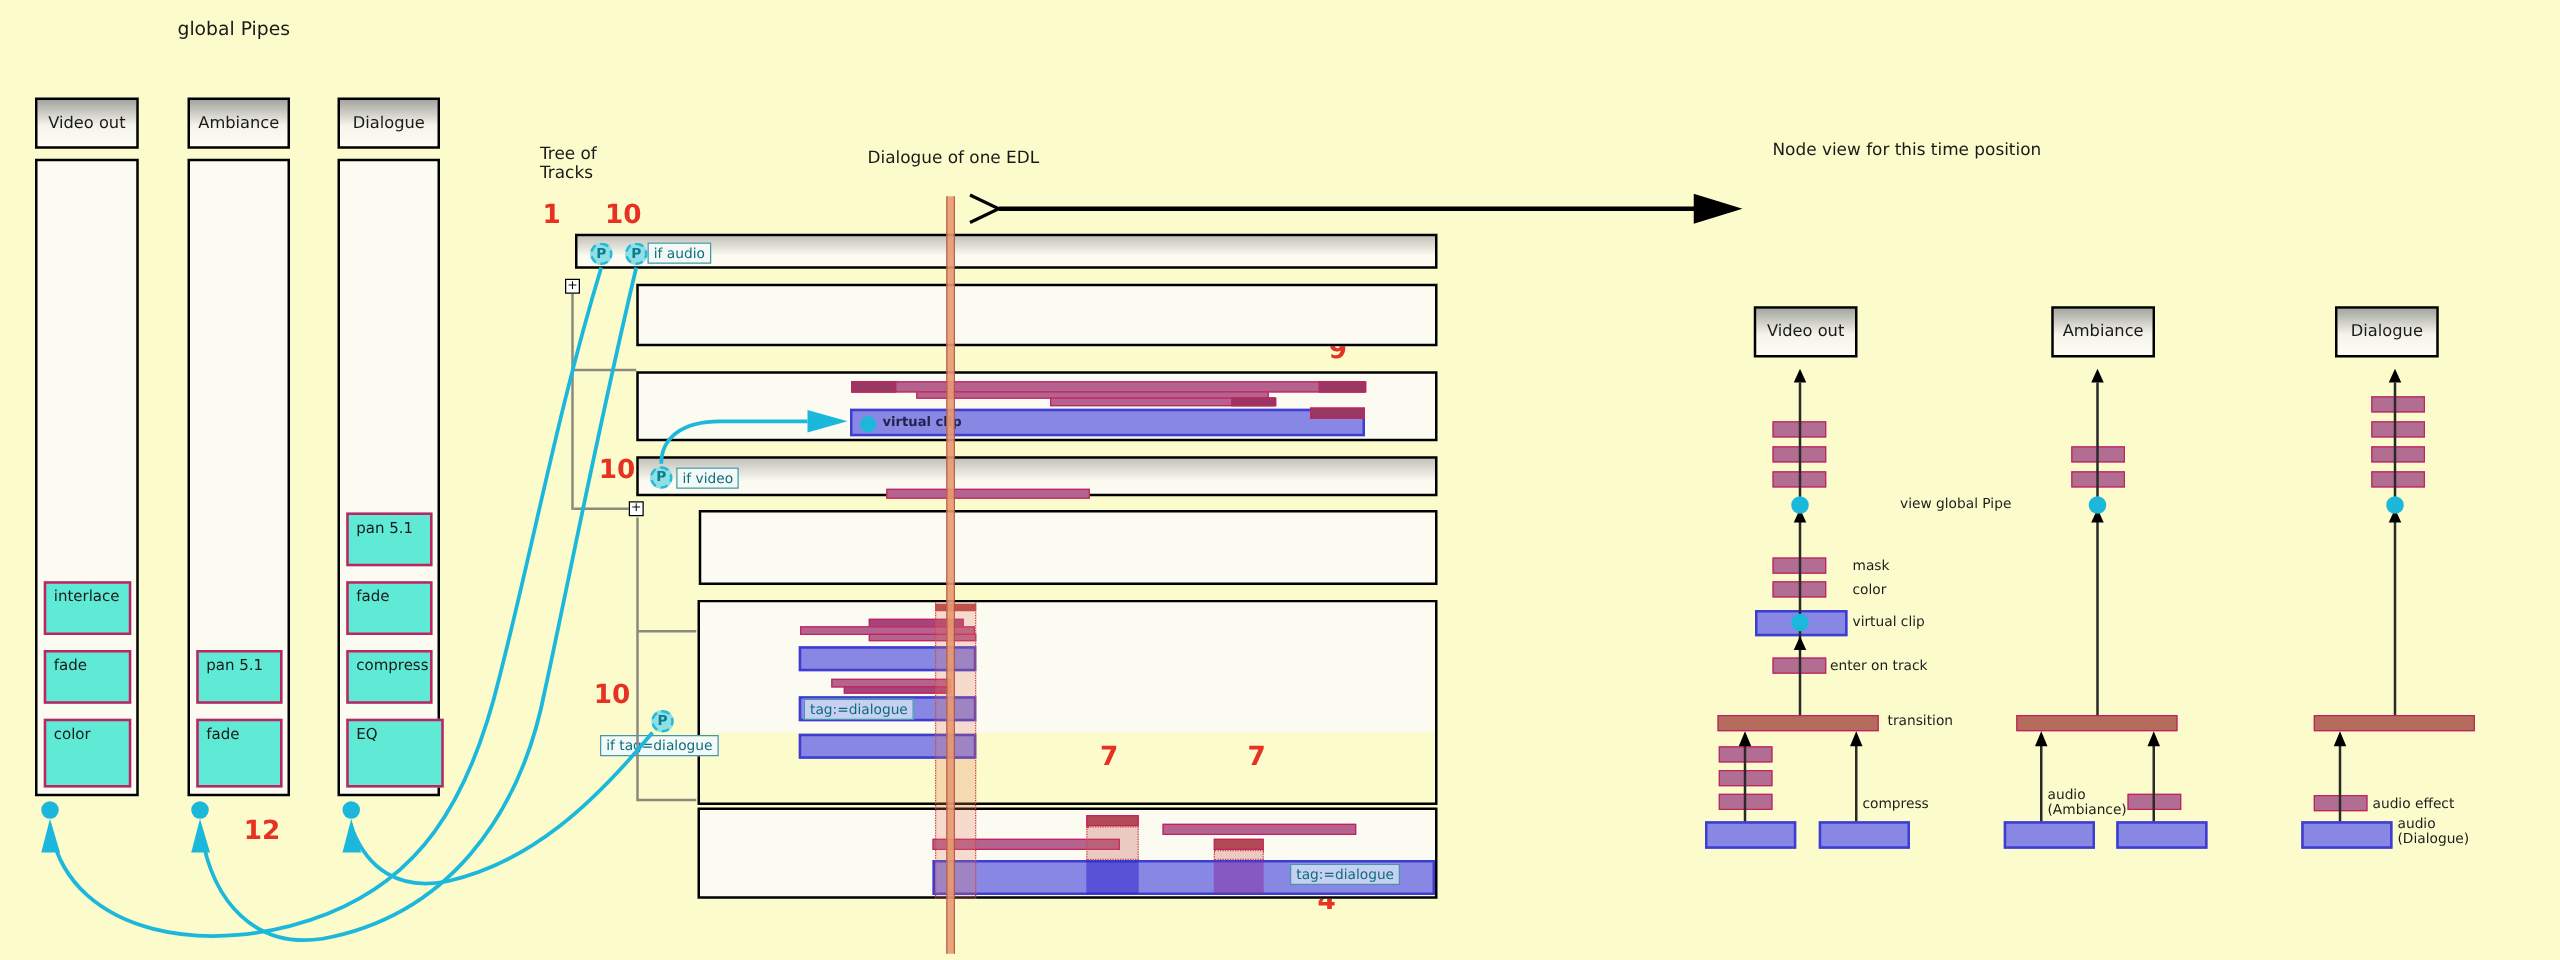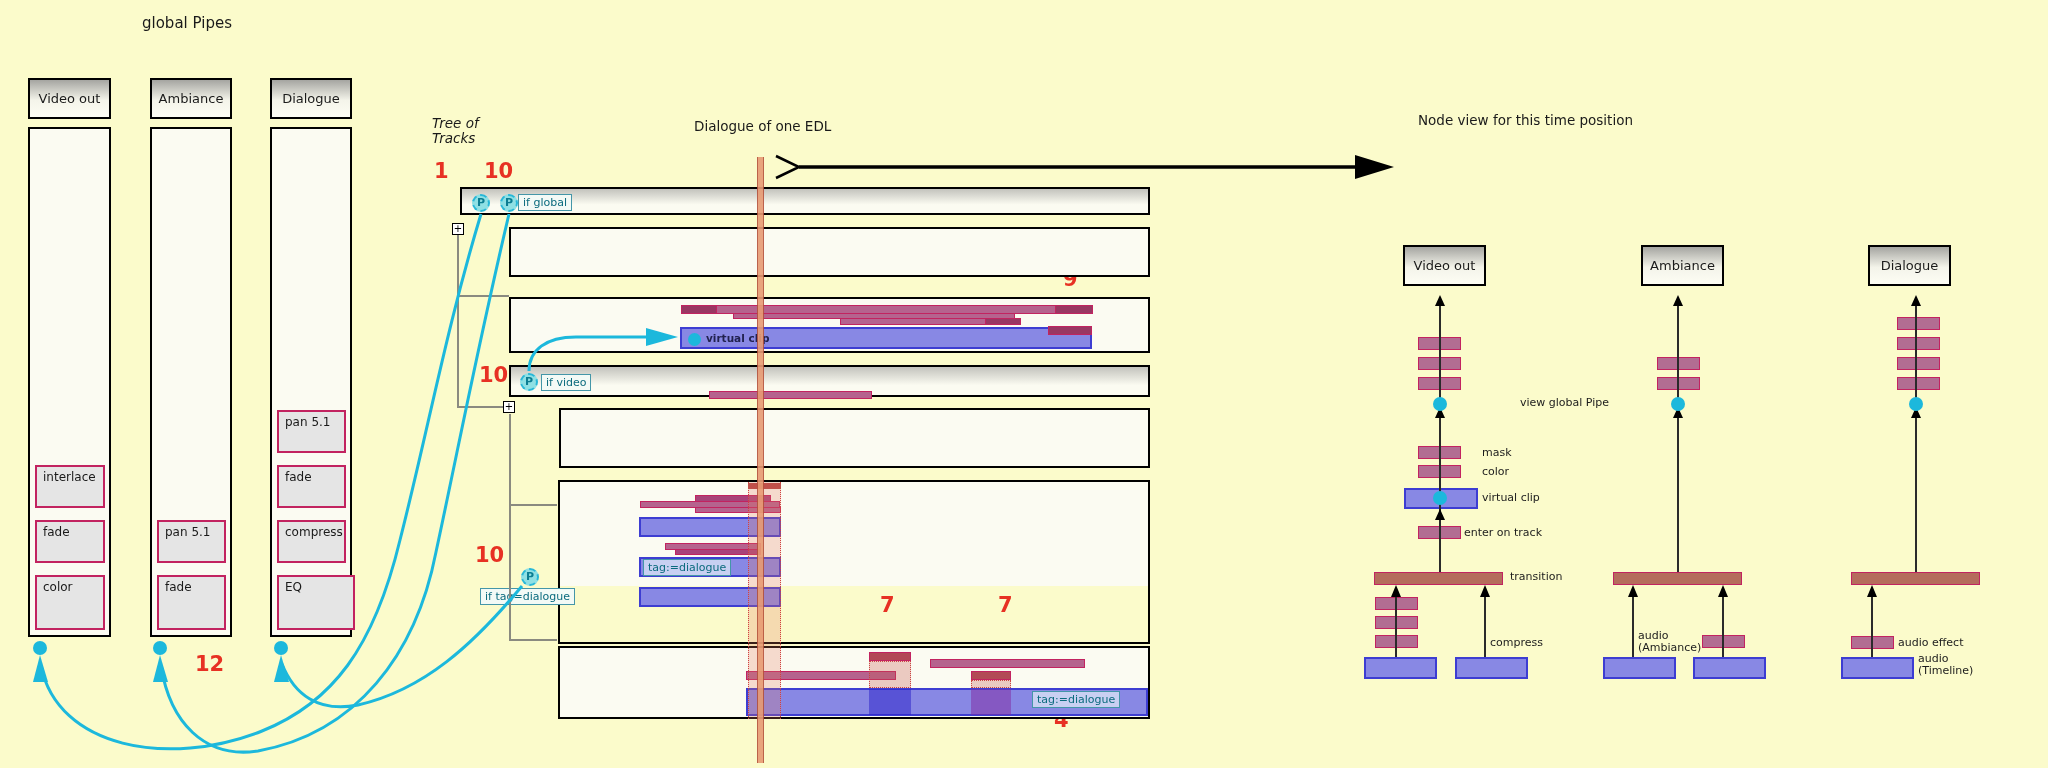--- a/index.html
+++ b/index.html
@@ -2,21 +2,21 @@
 <html><head>
 <meta charset="utf-8">
 <style>
   html,body{margin:0;padding:0;}
   body{font-family:"DejaVu Sans","Liberation Sans",sans-serif;background:#fbfbcb;}
   #canvas{position:relative;width:2048px;height:768px;background:#fbfbcb;overflow:hidden;}
   .abs{position:absolute;}
   .hdr{background:linear-gradient(#a5a5a1,#f4f4ea 55%,#fdfdf4);border:2px solid #000;
        display:flex;align-items:center;justify-content:center;font-size:13px;color:#1a1a1a;box-sizing:border-box;}
   .col{background:#fbfbf2;border:2px solid #000;box-sizing:border-box;}
-  .blk{background:#e5e5e5;border:2px solid #c22360;box-sizing:border-box;
+  .blk{background:#5eead4;border:2px solid #c22360;box-sizing:border-box;
        font-size:12px;color:#1a1a1a;padding:3px 0 0 6px;}
   .num{color:#e73123;font-weight:bold;font-size:21px;line-height:22px;}
   .lbl{background:#f3faf6;border:1px solid #4496a8;color:#0b6b7e;font-size:11px;
        padding:1px 4px;line-height:13px;white-space:nowrap;box-sizing:border-box;}
   .taglbl{background:#c8d0f2;}
   .pcirc{width:18px;height:18px;border-radius:50%;background:#8fe0e4;border:2px dashed #28b8d8;
          box-sizing:border-box;color:#0b7d92;font-weight:bold;font-size:11px;line-height:14px;text-align:center;z-index:20;}
   .trackbox{background:#fbfbf2;border:2px solid #000;box-sizing:border-box;}
   .gradbox{background:linear-gradient(#c3c3bd,#fbfbf1 65%,#fbfbf1);border:2px solid #000;box-sizing:border-box;}
   .thinbar{background:#b5638e;border:1px solid #c22360;box-sizing:border-box;z-index:12;}
@@ -67,21 +67,21 @@
   <div class="abs blk" style="left:157px;top:520px;width:69px;height:43px;">pan 5.1</div>
   <div class="abs blk" style="left:157px;top:575px;width:69px;height:55px;">fade</div>
 
   <div class="abs blk" style="left:277px;top:410px;width:69px;height:43px;">pan 5.1</div>
   <div class="abs blk" style="left:277px;top:465px;width:69px;height:43px;">fade</div>
   <div class="abs blk" style="left:277px;top:520px;width:69px;height:43px;">compress</div>
   <div class="abs blk" style="left:277px;top:575px;width:78px;height:55px;">EQ</div>
 
   <div class="abs num" style="left:195px;top:653px;">12</div>
 
-  <div class="abs title" style="left:432px;top:116px;line-height:15px;font-style:italic;">
+  <div class="abs title" style="left:432px;top:116px;line-height:15px;">
     <div>Tree of</div>
     <div>Tracks</div>
   </div>
   <div class="abs title" style="left:694px;top:118px;">Dialogue of one EDL</div>
 
   <div class="abs num" style="left:434px;top:160px;">1</div>
   <div class="abs num" style="left:484px;top:160px;">10</div>
   <div class="abs num" style="left:1117px;top:189px;">2</div>
   <div class="abs num" style="left:1063px;top:268px;">9</div>
   <div class="abs num" style="left:648px;top:306px;">11</div>
@@ -92,21 +92,21 @@
   <div class="abs num" style="left:813px;top:533px;">5</div>
   <div class="abs num" style="left:614px;top:558px;">4</div>
   <div class="abs num" style="left:475px;top:544px;">10</div>
   <div class="abs num" style="left:880px;top:594px;">7</div>
   <div class="abs num" style="left:998px;top:594px;">7</div>
   <div class="abs num" style="left:1054px;top:709px;">4</div>
 
   <div class="abs gradbox" style="left:460px;top:187px;width:690px;height:28px;"></div>
   <div class="abs pcirc" style="left:472px;top:194px;">P</div>
   <div class="abs pcirc" style="left:500px;top:194px;">P</div>
-  <div class="abs lbl" style="left:518px;top:194px;">if global</div>
+  <div class="abs lbl" style="left:518px;top:194px;">if audio</div>
 
   <div class="abs expander" style="left:452px;top:223px;">+</div>
   <div class="abs expander" style="left:503px;top:401px;">+</div>
 
   <div class="abs trackbox" style="left:509px;top:227px;width:641px;height:50px;"></div>
 
   <div class="abs trackbox" style="left:509px;top:297px;width:641px;height:56px;"></div>
   <div class="abs thinbar" style="left:681px;top:305px;width:411px;height:9px;"></div>
   <div class="abs cap" style="left:681px;top:305px;width:36px;height:9px;"></div>
   <div class="abs cap" style="left:1055px;top:305px;width:38px;height:9px;"></div>
@@ -206,21 +206,21 @@
   <div class="abs slabel" style="left:1464px;top:527px;">enter on track</div>
   <div class="abs slabel" style="left:1510px;top:571px;">transition</div>
   <div class="abs slabel" style="left:1490px;top:637px;">compress</div>
   <div class="abs slabel" style="left:1638px;top:630px;">
     <div>audio</div>
     <div>(Ambiance)</div>
   </div>
   <div class="abs slabel" style="left:1898px;top:637px;">audio effect</div>
   <div class="abs slabel" style="left:1918px;top:653px;">
     <div>audio</div>
-    <div>(Timeline)</div>
+    <div>(Dialogue)</div>
   </div>
 
   <svg class="svgunder" width="2048" height="768">
     <g stroke="#8a8a80" stroke-width="2" fill="none">
       <path d="M458,234 V408"></path>
       <path d="M458,296 H509"></path>
       <path d="M459,407 H503"></path>
       <path d="M510,414 V641"></path>
       <path d="M510,505 H557"></path>
       <path d="M510,640 H557"></path>

